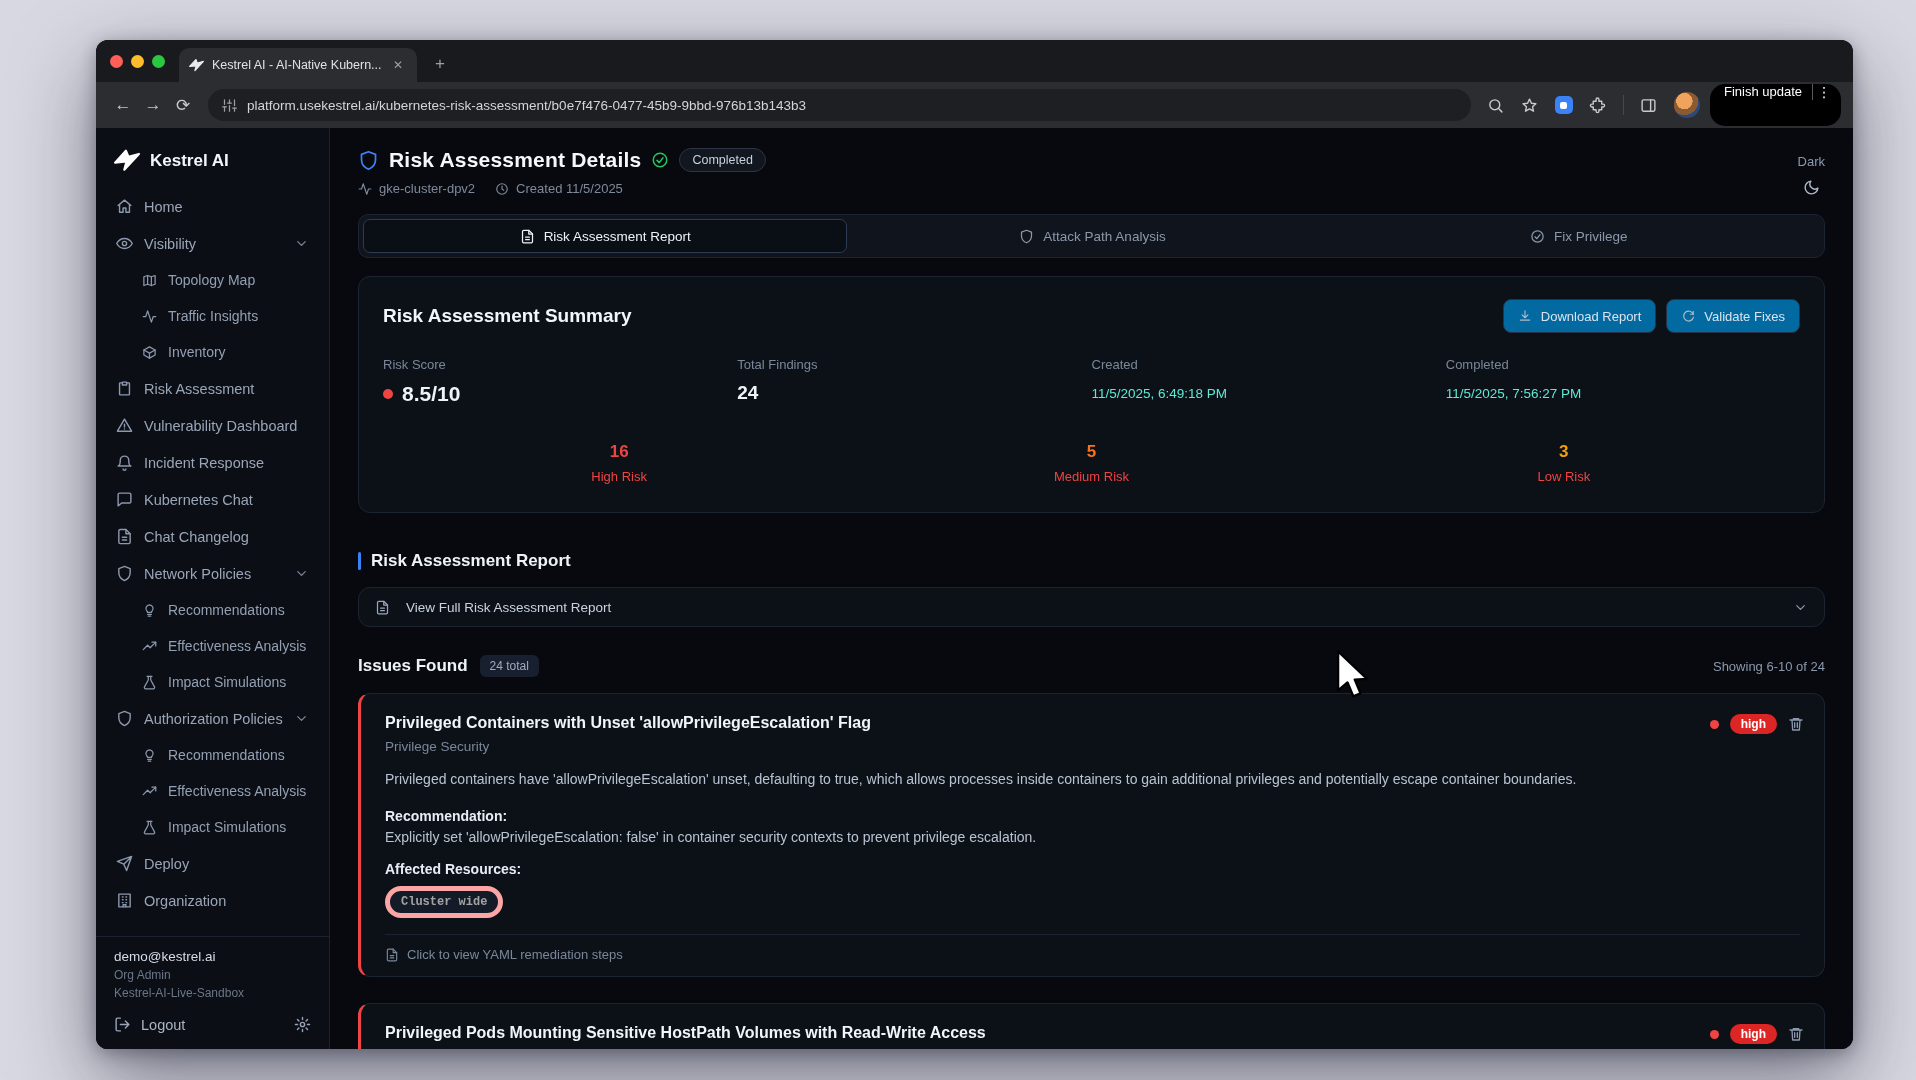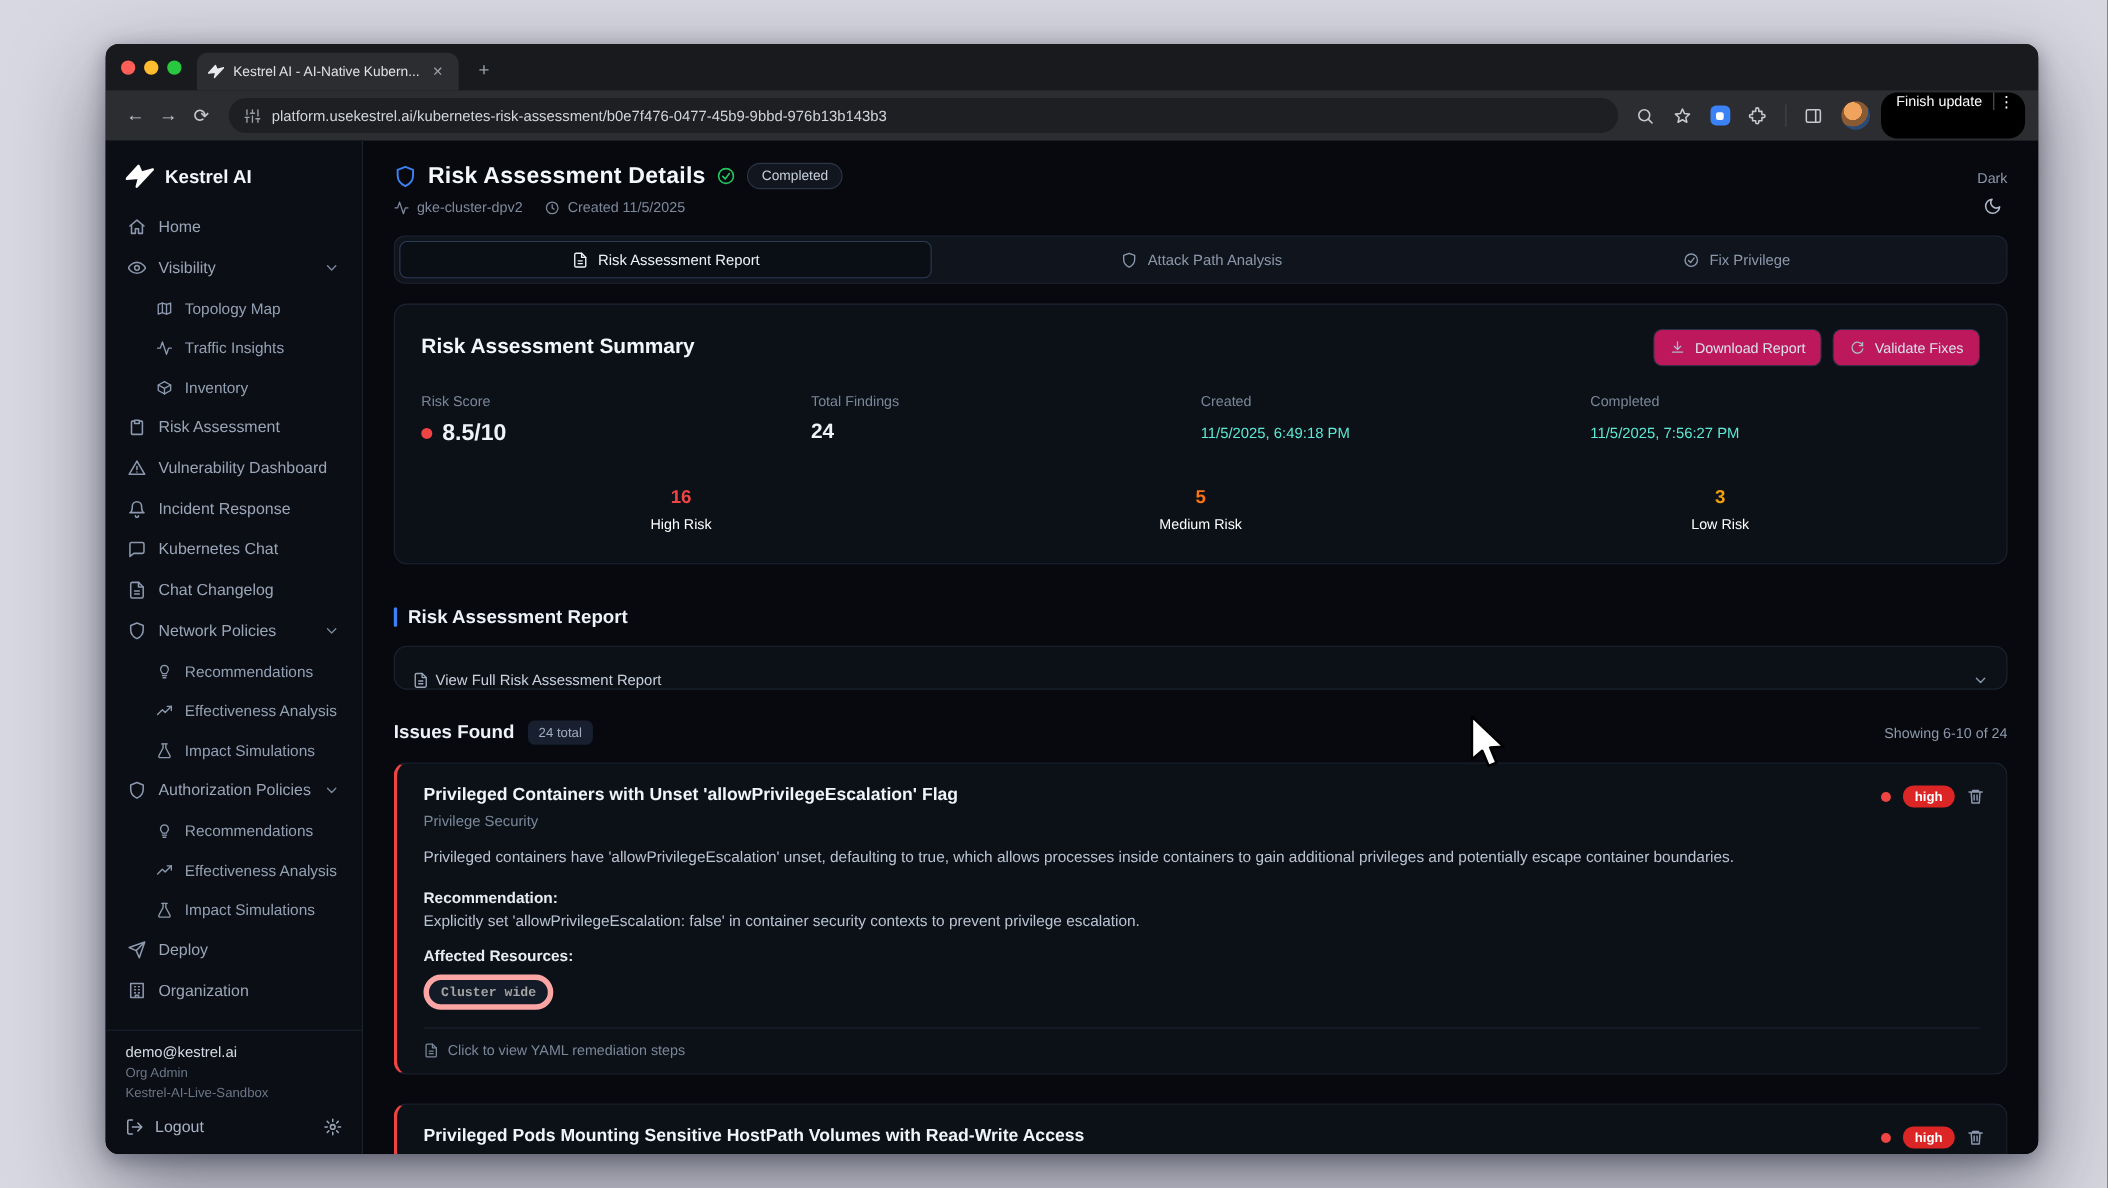--- a/index.html
+++ b/index.html
@@ -86,40 +86,40 @@
   .tabseg { flex:1; height:34px; display:flex; align-items:center; justify-content:center; gap:9px;
     color:#8b98ab; font-size:13.5px; border-radius:7px; }
   .tabseg svg { width:15px; height:15px; }
   .tabseg.active { background:#0a0e15; color:#eef2f7; border:1px solid #2d3b55; }
 
   .card { background:#0c1118; border:1px solid #1c2431; border-radius:12px; }
 
   .summary-card { margin-top:18px; padding:22px 24px 28px; }
   .summary-head { display:flex; align-items:center; }
   .summary-title { color:#f2f6fa; font-size:19px; font-weight:700; flex:1; }
-  .btn { display:flex; align-items:center; gap:9px; height:34px; padding:0 14px; background:#be185d;
+  .btn { display:flex; align-items:center; gap:9px; height:34px; padding:0 14px; background:#0369a1;
     border:1px solid #273248; border-radius:8px; color:#dbe3ee; font-size:13px; margin-left:10px; }
   .btn svg { width:14px; height:14px; color:#aeb9c9; }
   .stats { display:grid; grid-template-columns:repeat(4,1fr); margin-top:24px; }
   .stat-label { color:#7a8799; font-size:13px; }
   .stat-value { margin-top:10px; color:#eef3f9; }
   .risk-score { display:flex; align-items:center; gap:9px; font-size:21px; font-weight:700; }
   .risk-dot { width:10px; height:10px; border-radius:50%; background:#ef4444; }
   .v-big { font-size:19px; font-weight:700; }
   .v-date { font-size:13.5px; color:#5eead4; margin-top:14px; }
   .counts { display:grid; grid-template-columns:repeat(3,1fr); margin-top:36px; text-align:center; }
   .count-num { font-size:17px; font-weight:700; }
   .count-num.high { color:#ef4444; } .count-num.med { color:#f97316; } .count-num.low { color:#f59e0b; }
-  .count-label { margin-top:7px; color:#ffffff; font-size:13px; }
+  .count-label { margin-top:7px; color:#ef4444; font-size:13px; }
 
   .section-head { margin-top:38px; display:flex; align-items:center; gap:10px; }
   .accent { width:3px; height:18px; background:#3b82f6; border-radius:2px; }
   .section-title { color:#eef3f9; font-size:17px; font-weight:700; }
 
-  .viewfull { margin-top:16px; height:40px; display:flex; align-items:flex-end; gap:6px; padding:0 16px;
+  .viewfull { margin-top:16px; height:40px; display:flex; align-items:center; gap:16px; padding:0 16px;
     color:#c9d2de; font-size:13.5px; }
   .viewfull svg { width:15px; height:15px; color:#9aa6b8; }
   .viewfull .chev { margin-left:auto; color:#8b98ad; }
 
   .issues-head { margin-top:28px; display:flex; align-items:center; gap:12px; }
   .count-pill { background:#182030; color:#9fabbd; font-size:12px; padding:4px 10px; border-radius:6px; }
   .showing { margin-left:auto; color:#8b98ab; font-size:13px; }
 
   .issue-card { margin-top:16px; position:relative; padding:20px 24px 0; border-left:3px solid #ef4444; }
   .issue-title { color:#f1f5fa; font-size:16px; font-weight:700; padding-right:170px; }

